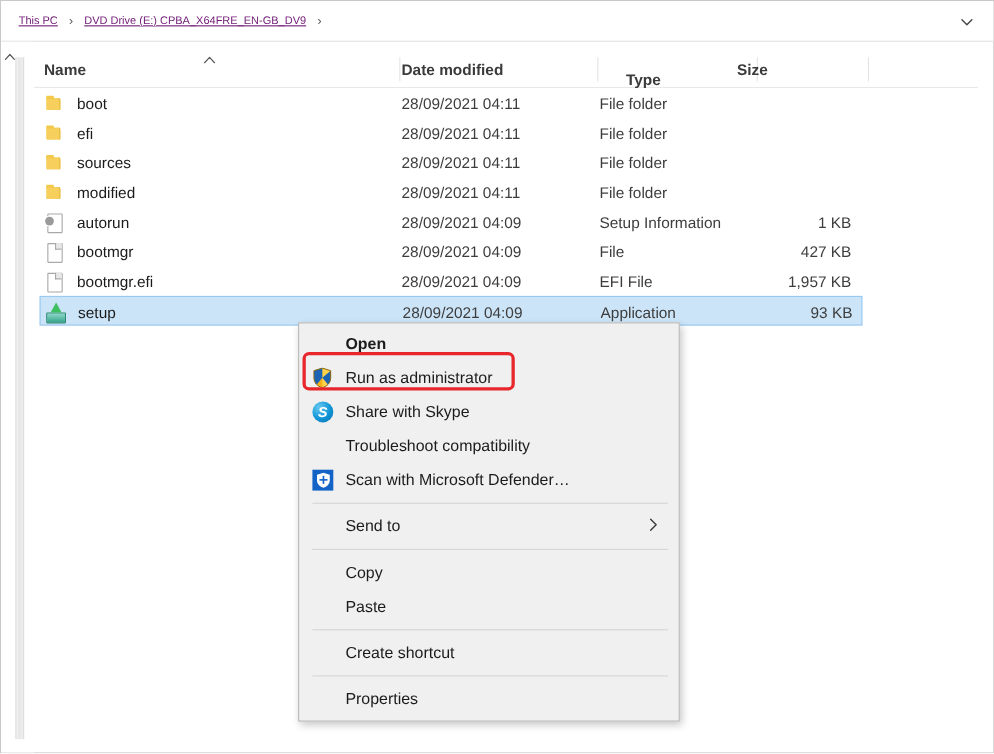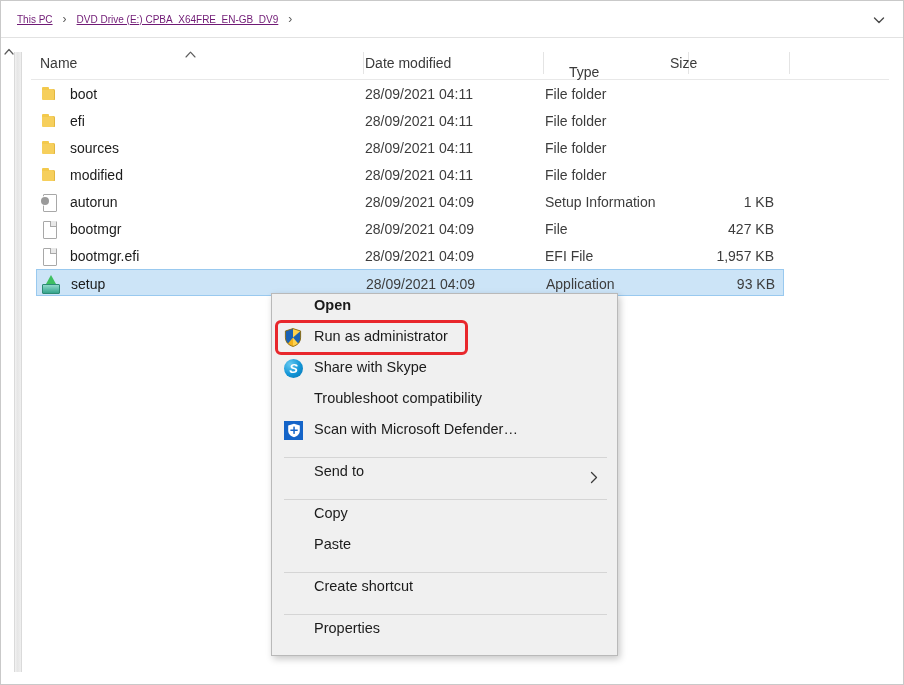--- a/index.html
+++ b/index.html
@@ -86,20 +86,21 @@
     transform: rotate(0deg);
   }
 
   
   .col-header {
     position: absolute;
     left: 31px; top: 46px;
     width: 858px; height: 34px;
     background: #ffffff;
     border-bottom: 1px solid #e8e8e8;
+    font-weight: bold;
   }
   .col-h {
     position: absolute;
     top: 0;
     height: 34px;
     display: flex;
     align-items: center;
     font-size: 14px;
     color: #3a3a3a;
     cursor: default;
@@ -262,20 +263,21 @@
     background: #f0f0f0;
     border: 1px solid #b9b9b9;
     box-shadow: 2px 3px 7px rgba(0,0,0,0.22);
     padding: 3px 0 4px 0;
     z-index: 50;
   }
   .mi {
     position: relative;
     height: 31px;
     display: flex;
+    align-items: center;
     padding-left: 12px;
     font-size: 14.5px;
     color: #1b1b1b;
     cursor: default;
     white-space: nowrap;
   }
   .mi.bold { font-weight: bold; }
   .mi-icon {
     position: relative;
     width: 20px; height: 20px;

